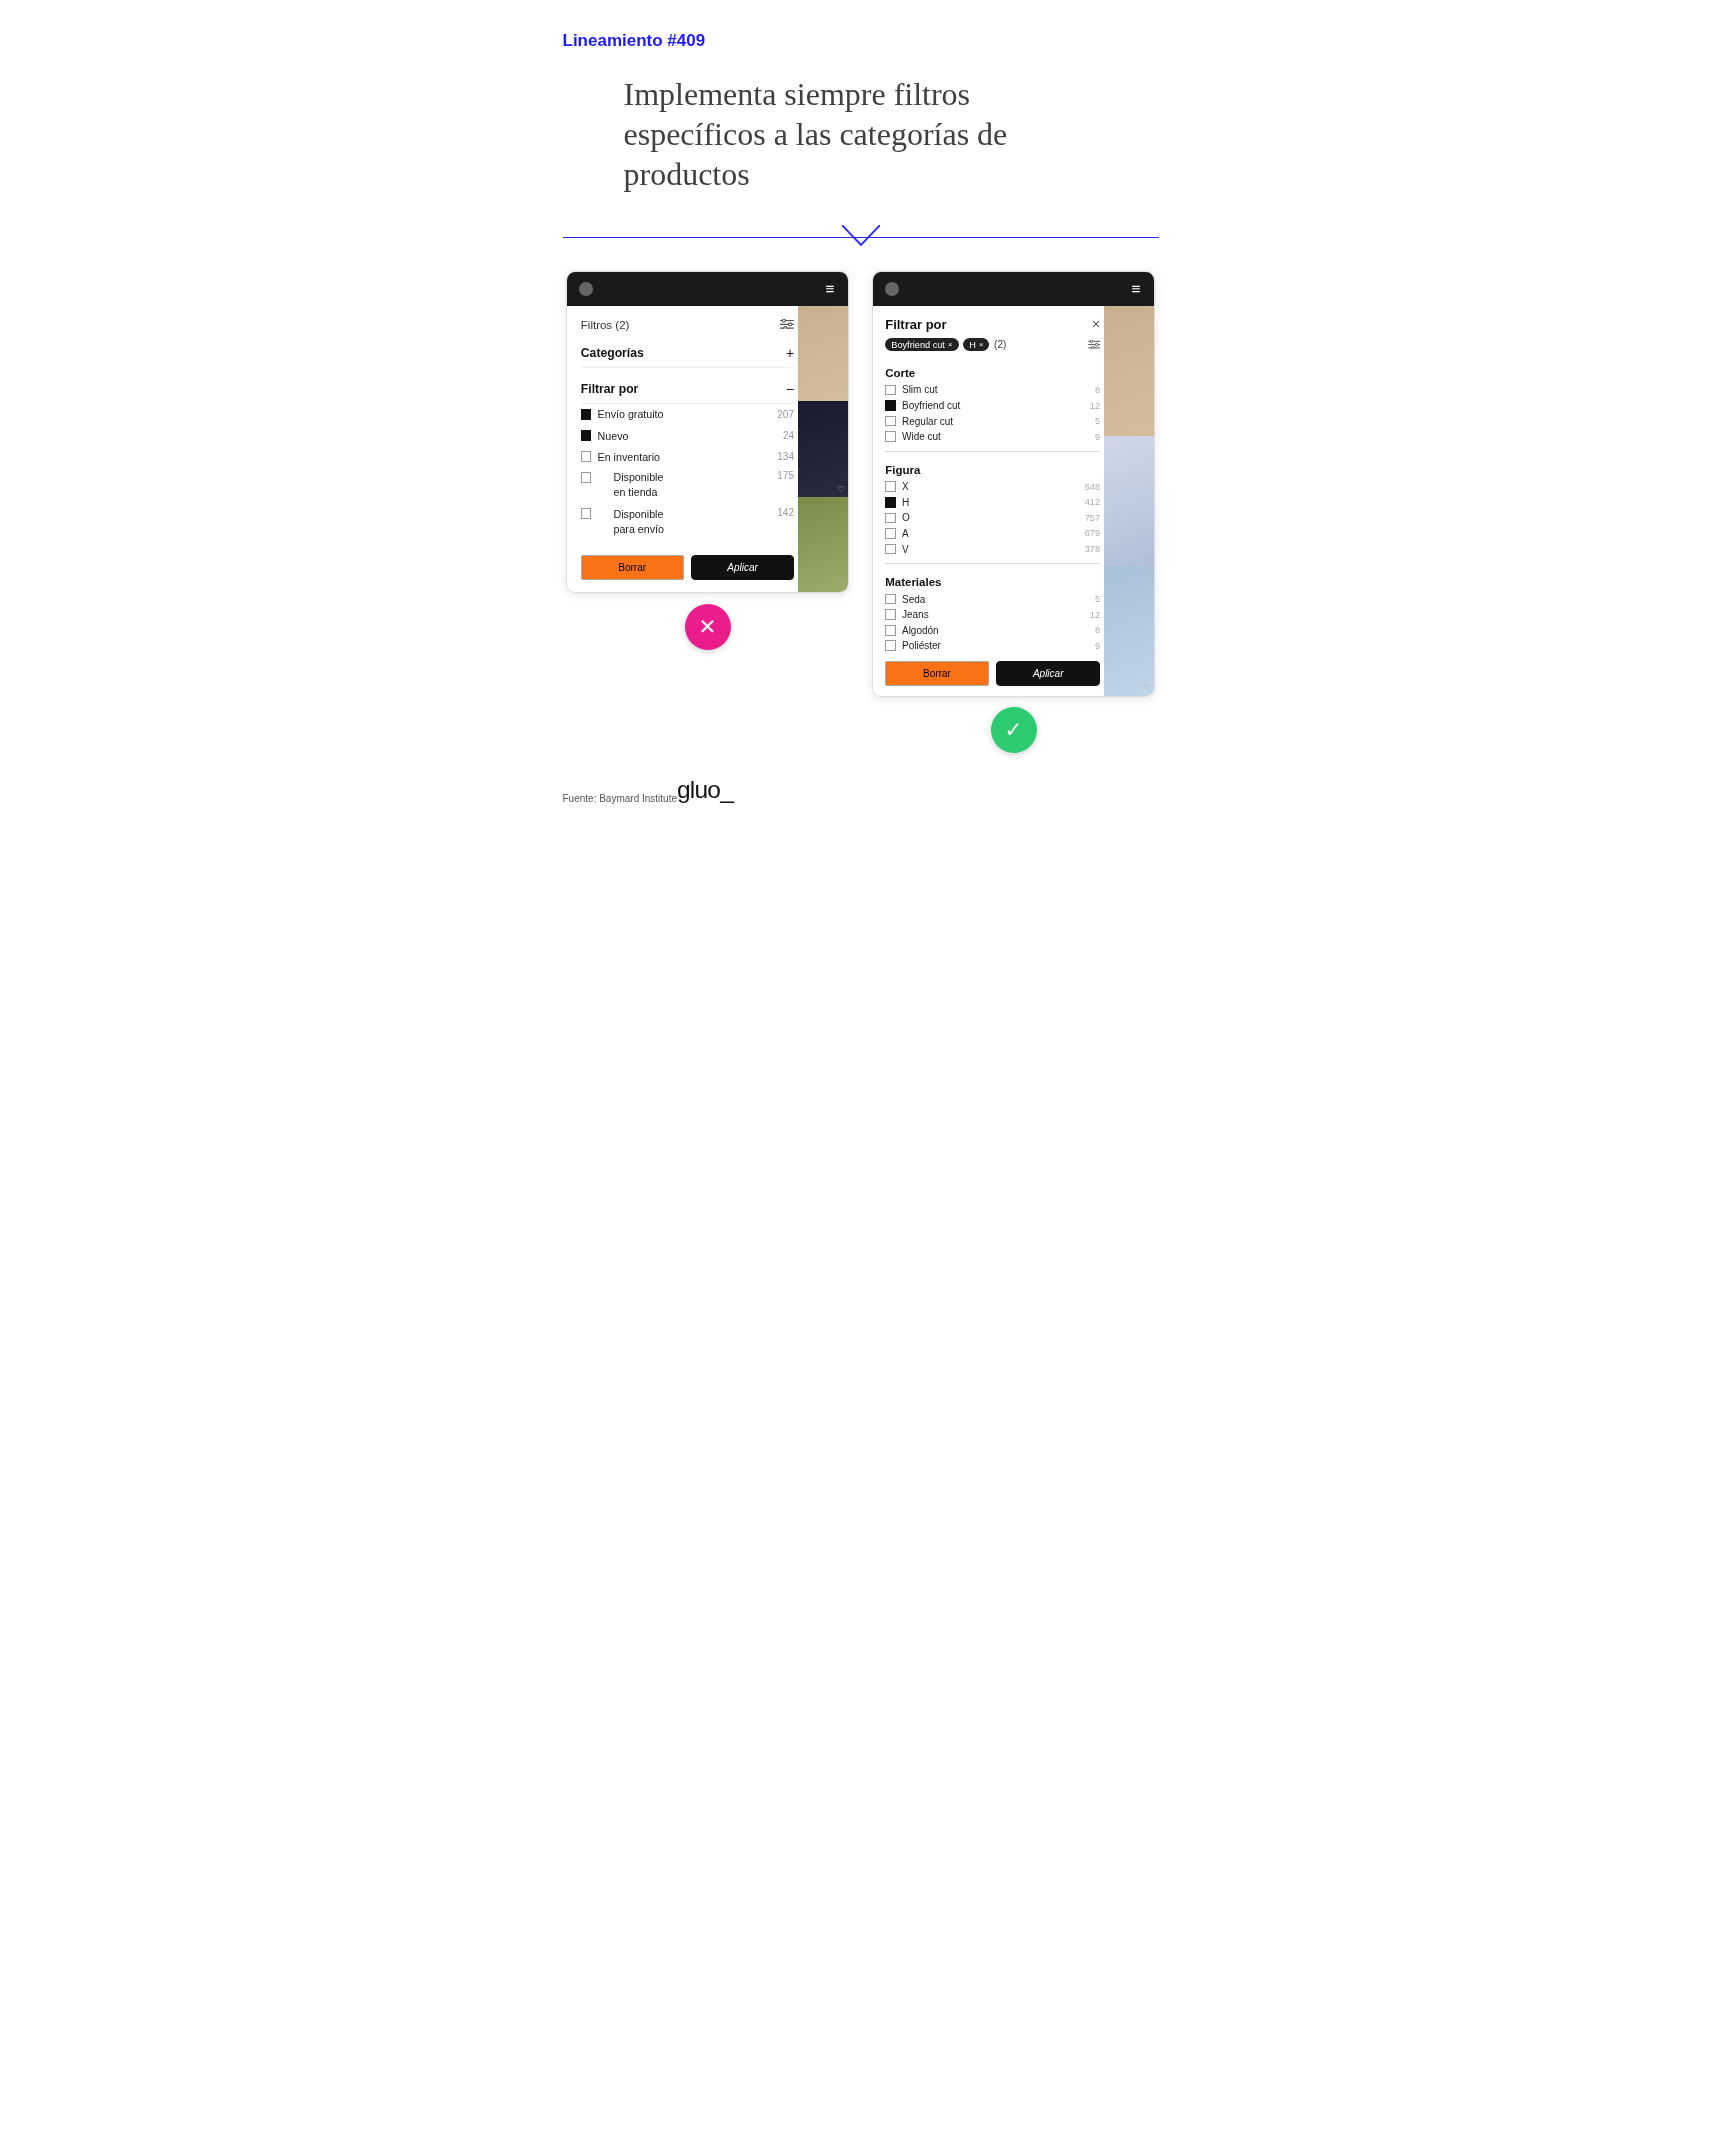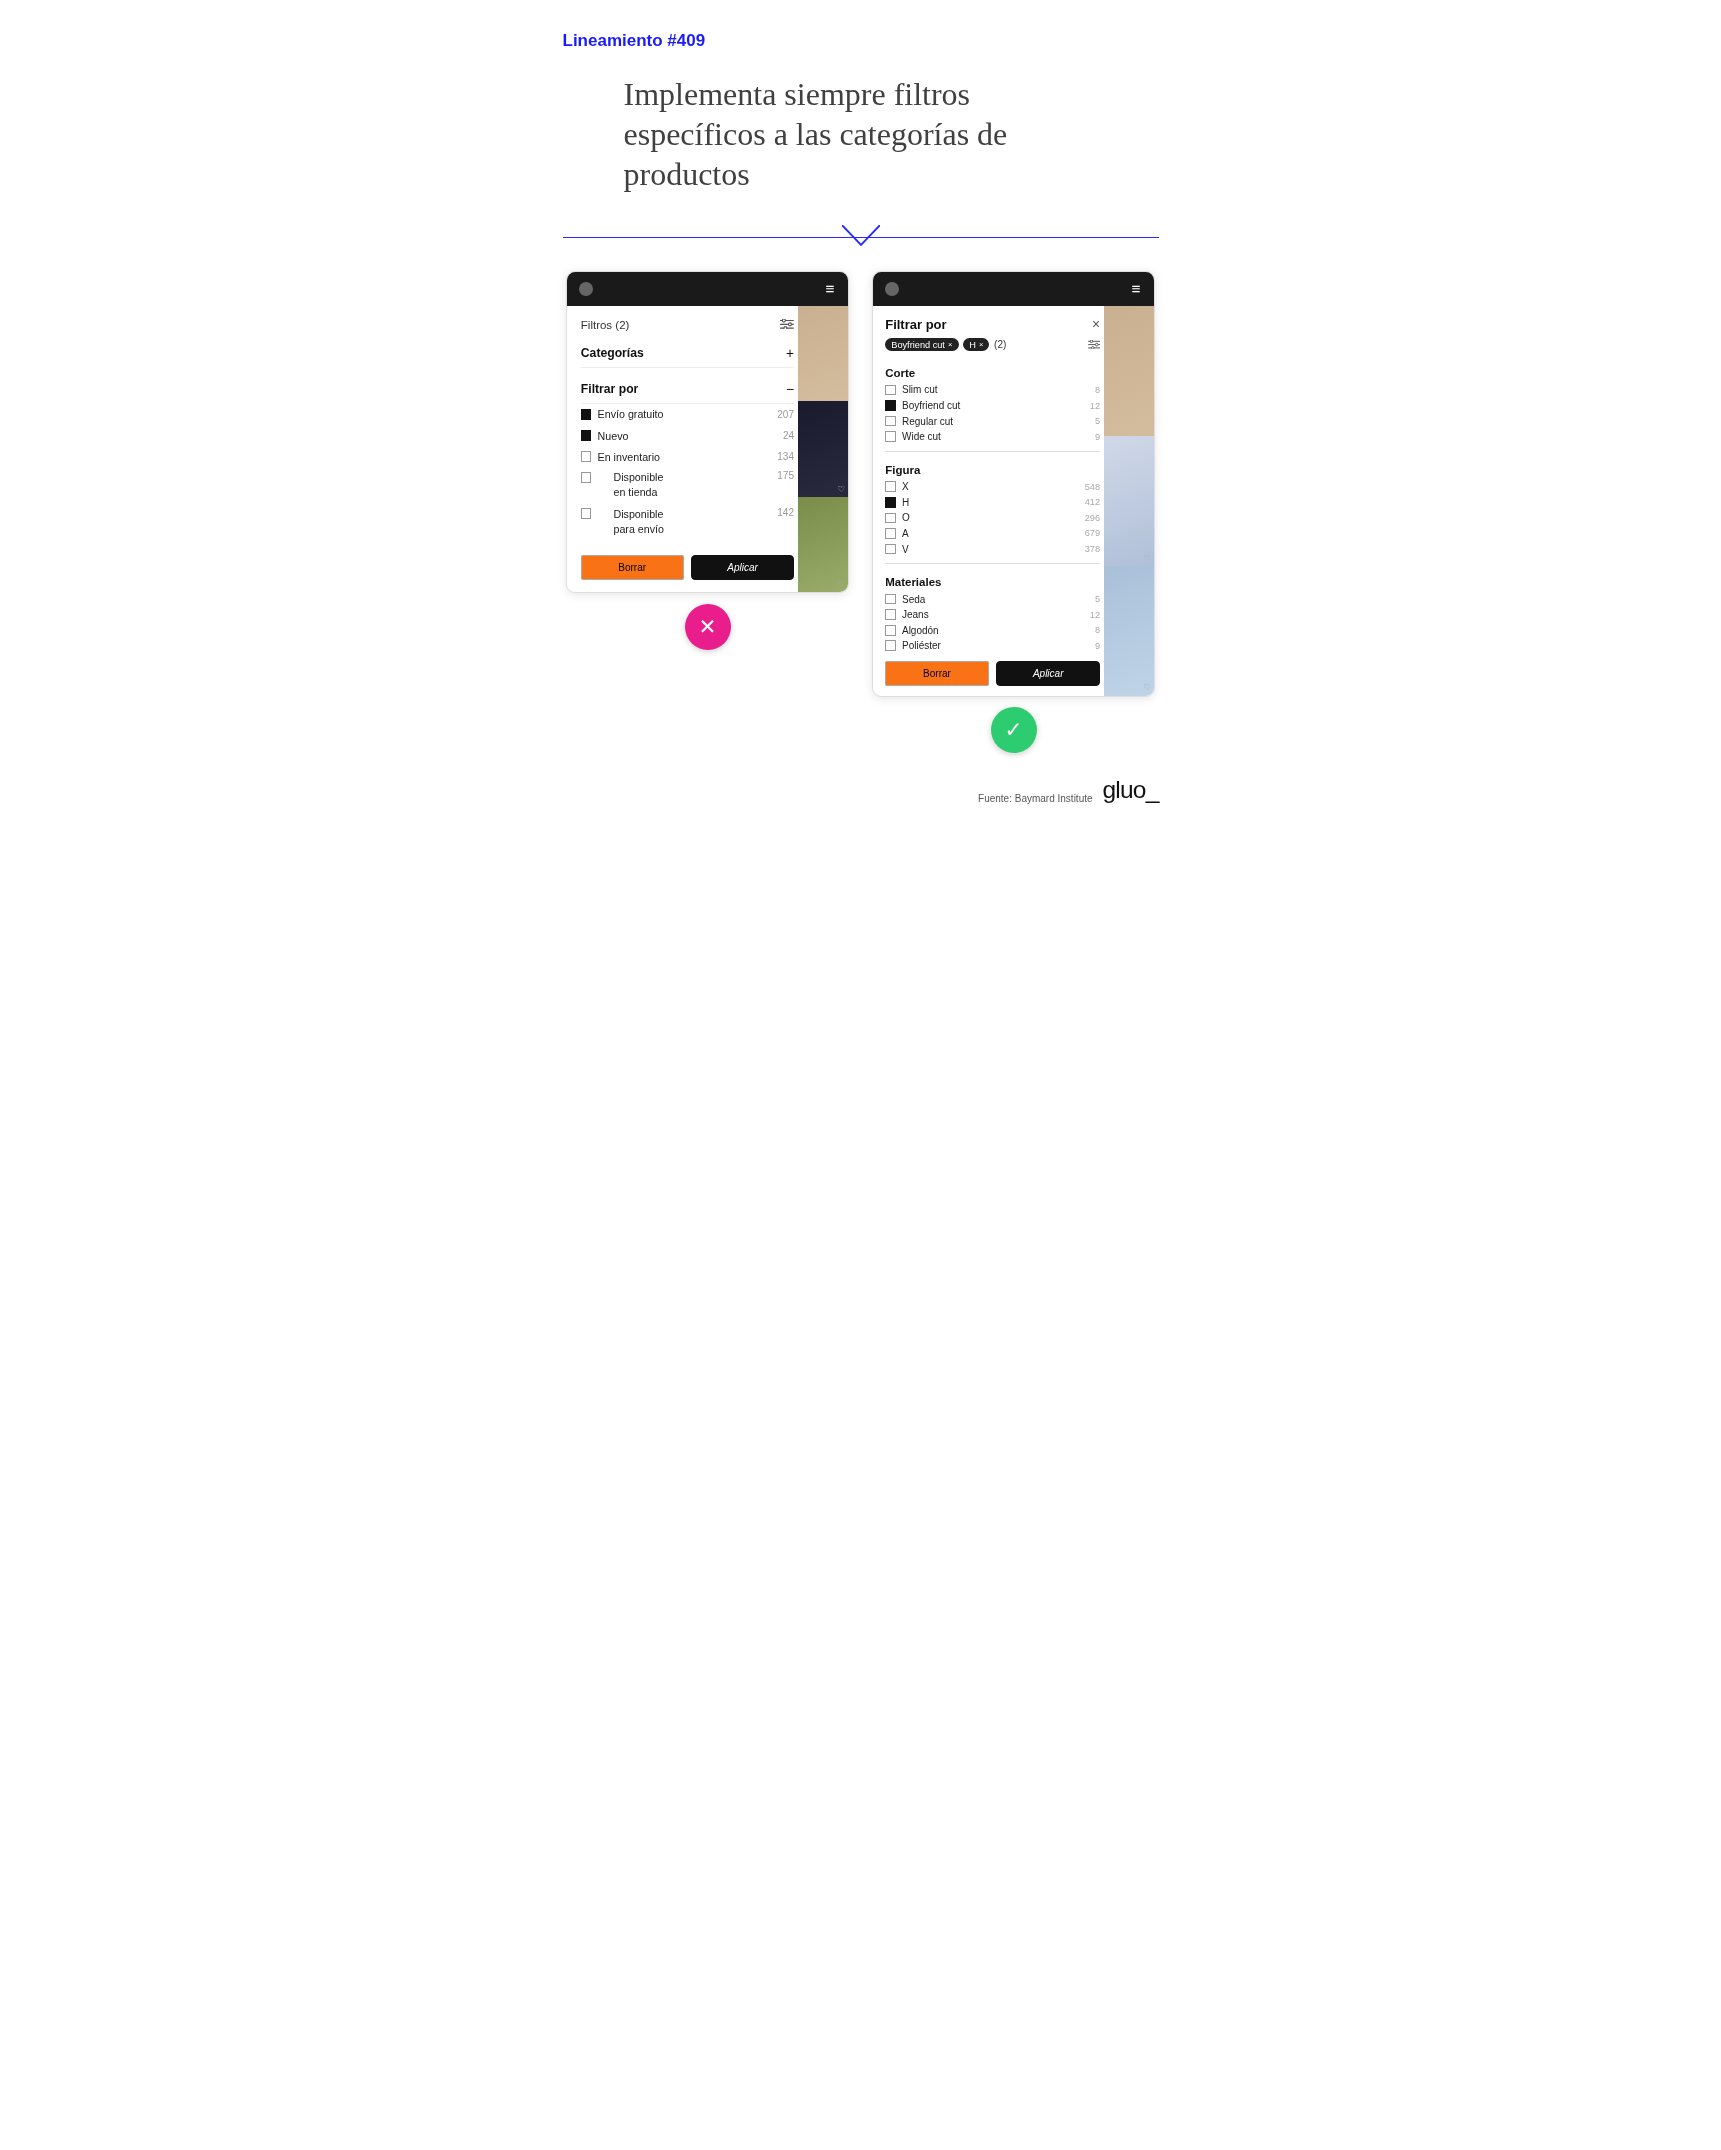--- a/index.html
+++ b/index.html
@@ -353,24 +353,23 @@
     }
 
     .footer-source {
       font-size: 10px;
       color: #555;
       margin-top: 7.6px;
     }
 
     .footer-row {
       display: flex;
-      justify-content: flex-end;
+      justify-content: flex-start;
       align-items: flex-end;
       margin-top: 15.3px;
-      gap: 10px;
     }
 
     .gluo-logo {
       font-size: 24.5px;
       font-weight: 400;
       color: #111;
       font-family: 'Arial', sans-serif;
       letter-spacing: -0.8px;
     }
 
@@ -558,21 +557,21 @@
             <span class="right-filter-count">548</span>
           </div>
           <div class="right-filter-item">
             <div class="checkbox-filled"></div>
             <span class="right-filter-label">H</span>
             <span class="right-filter-count">412</span>
           </div>
           <div class="right-filter-item">
             <div class="checkbox-empty"></div>
             <span class="right-filter-label">O</span>
-            <span class="right-filter-count">296</span>
+            <span class="right-filter-count">757</span>
           </div>
           <div class="right-filter-item">
             <div class="checkbox-empty"></div>
             <span class="right-filter-label">A</span>
             <span class="right-filter-count">679</span>
           </div>
           <div class="right-filter-item">
             <div class="checkbox-empty"></div>
             <span class="right-filter-label">V</span>
             <span class="right-filter-count">378</span>

